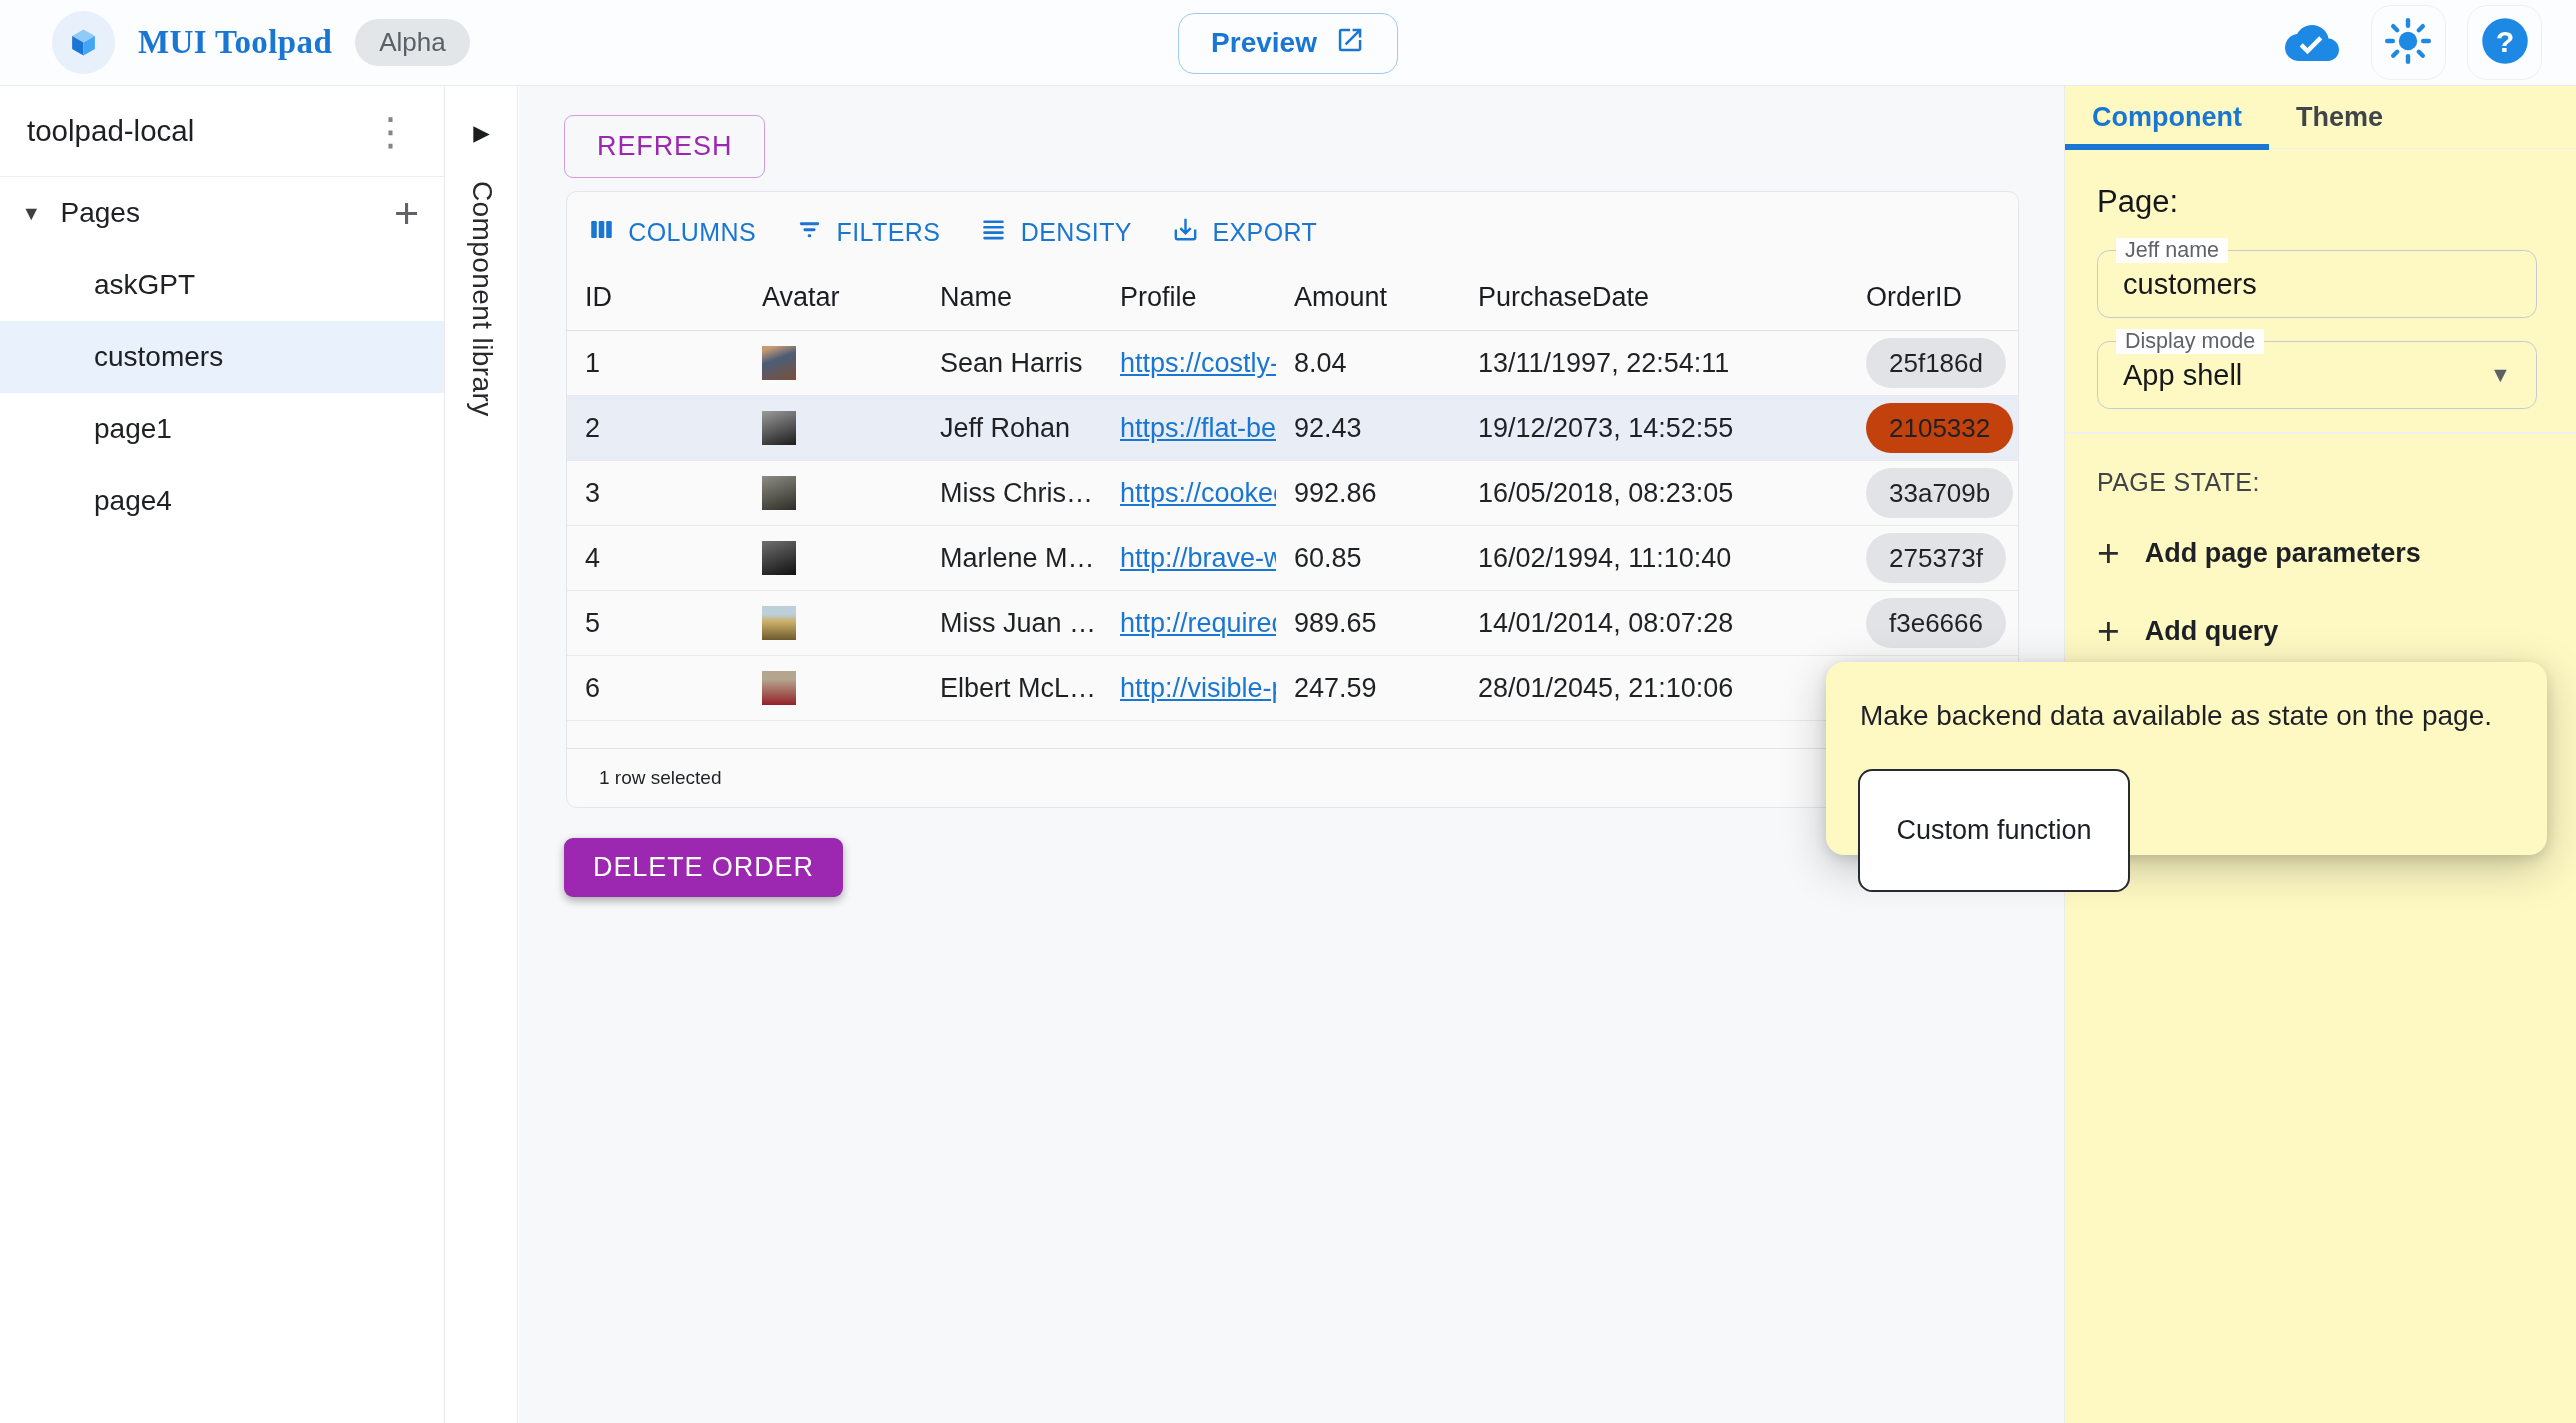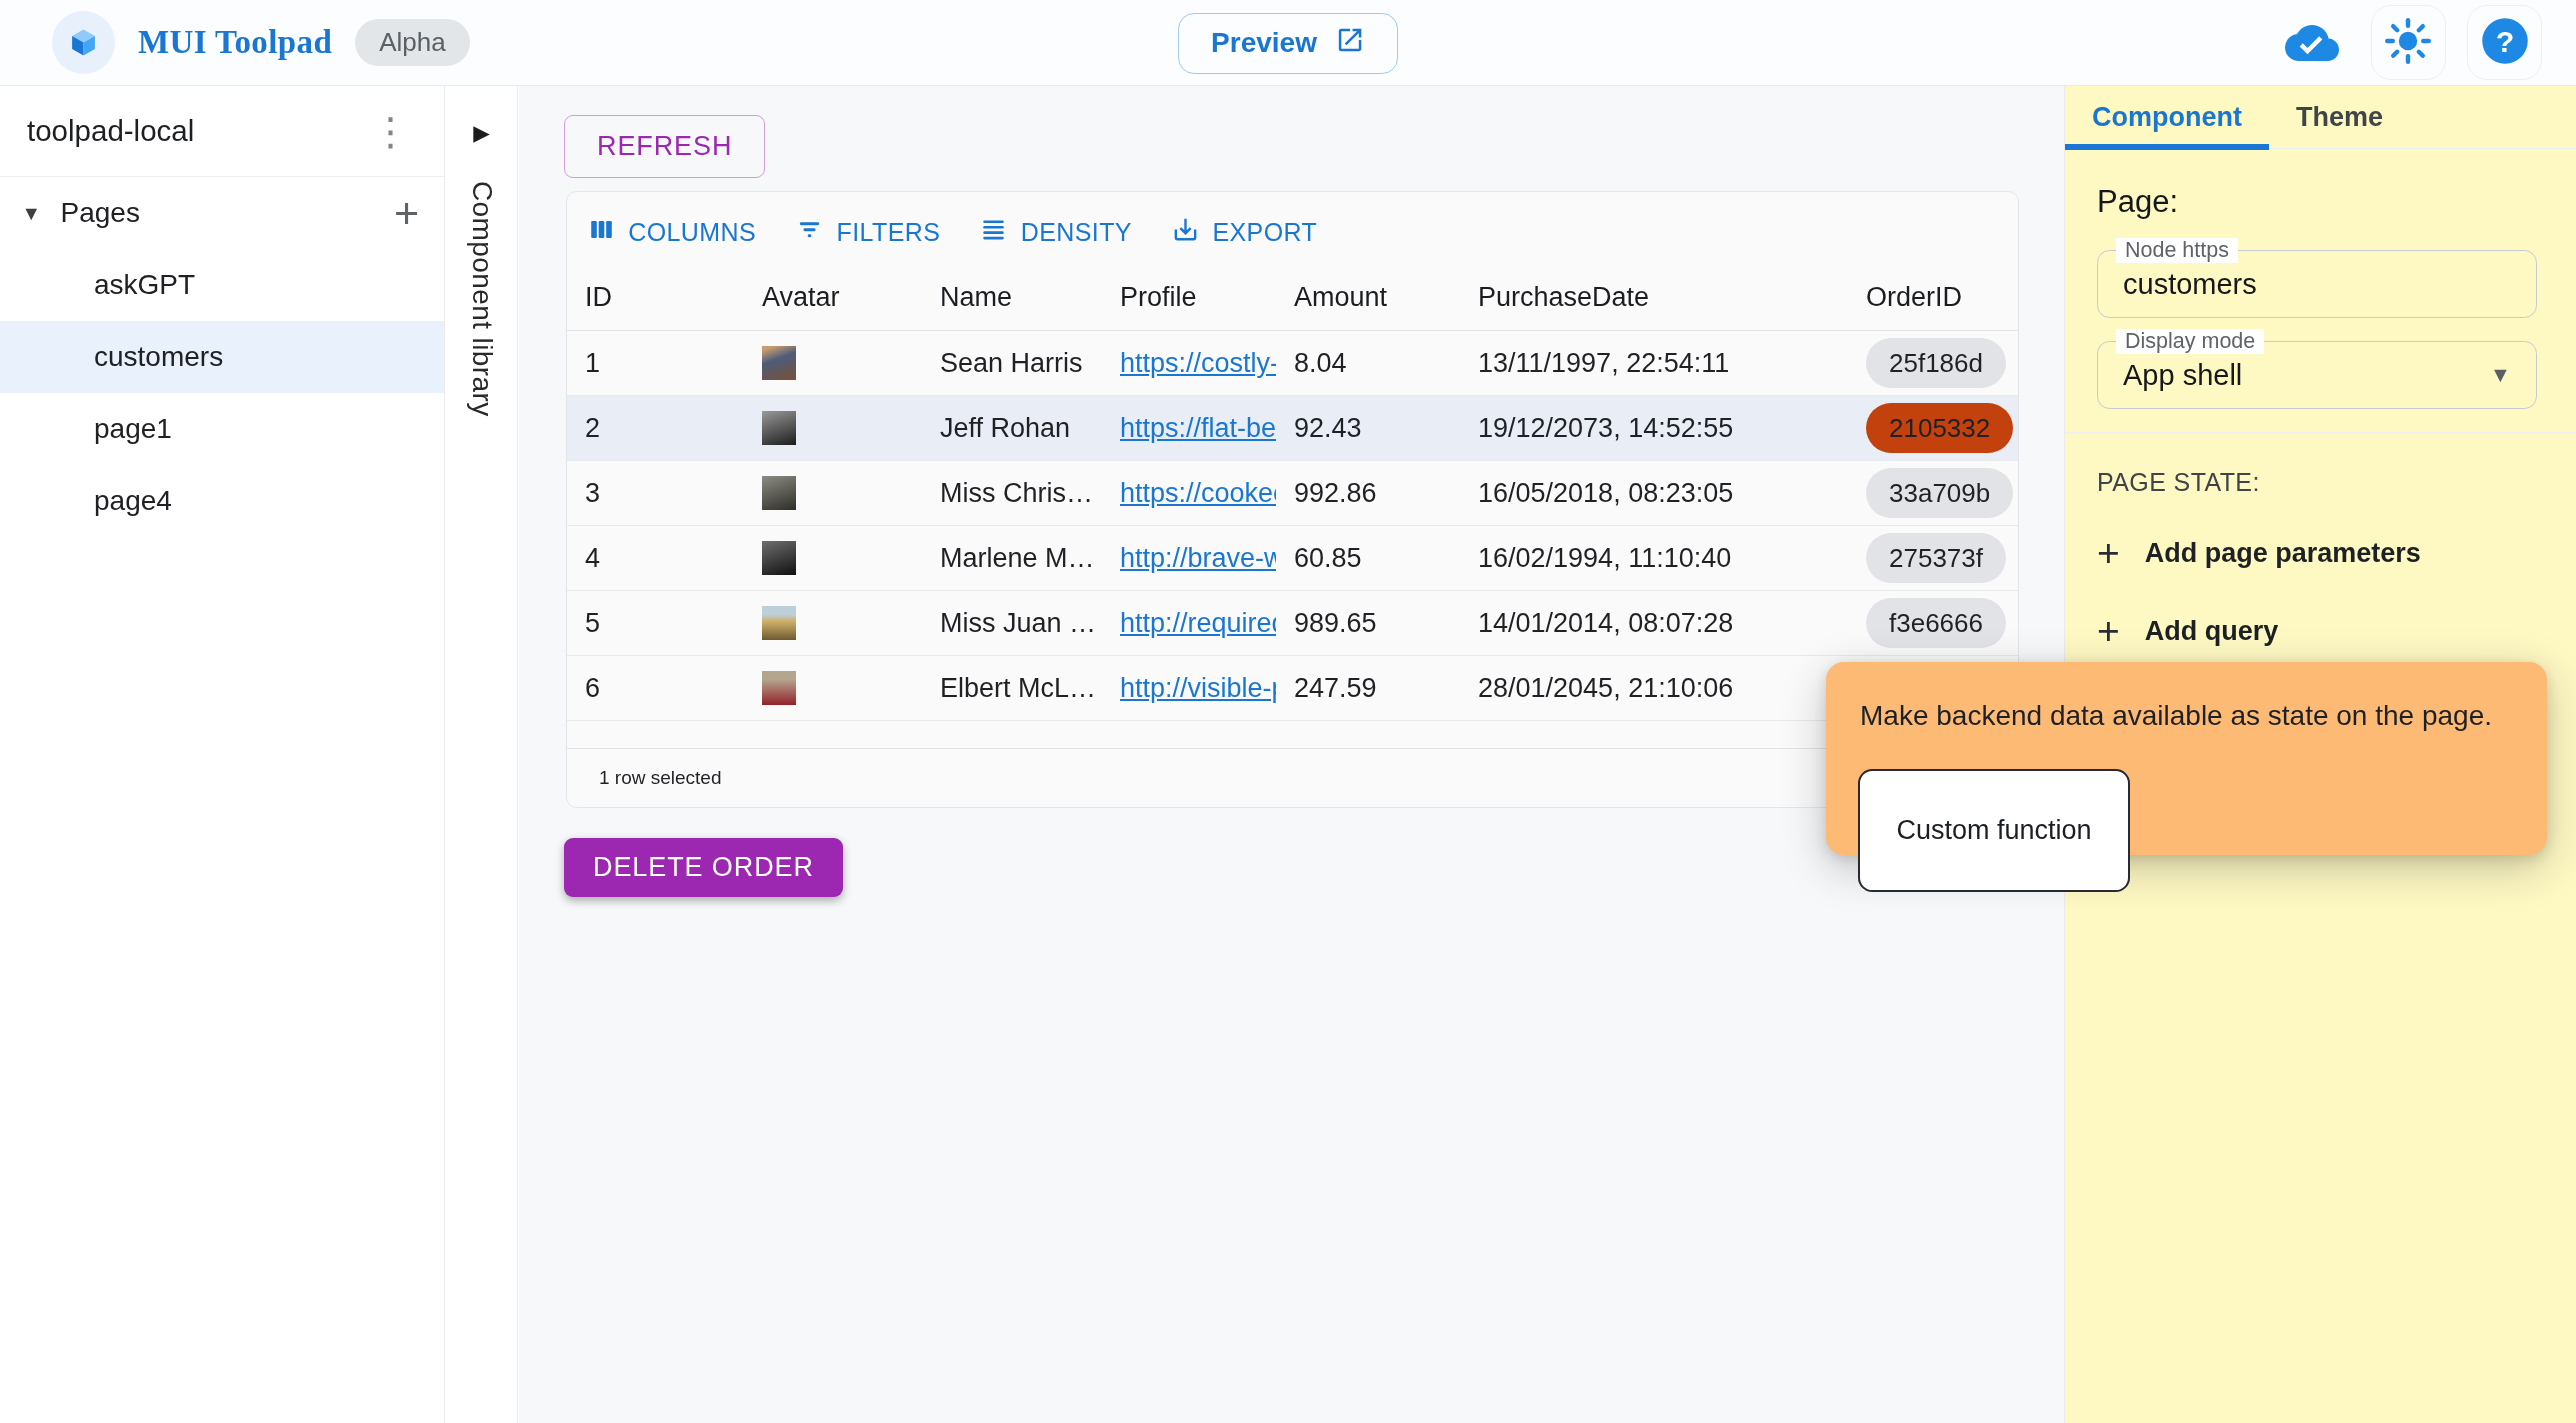--- a/index.html
+++ b/index.html
@@ -99,21 +99,21 @@
   .select-caret { font-size: 21.5px; color: #5a6066; }
   .insp-divider { height: 1.8px; background: #eef0f2; margin: 21.5px -39px 0 -32px; }
   .page-state { margin-top: 34px; font-size: 25px; color: #3f4449; letter-spacing: 0.4px; }
   .add-row { display: flex; align-items: center; gap: 25px; font-size: 27px; font-weight: bold;
     color: #1d2126; cursor: pointer; }
   .add-row.first { margin-top: 41px; }
   .add-row.second { margin-top: 47px; }
   .add-plus { font-size: 39px; font-weight: 400; color: #2a2e33; line-height: 0; }
 
   
-  .popover { position: absolute; left: 1826px; top: 662px; width: 721px; height: 193px; background: #fdba74;
+  .popover { position: absolute; left: 1826px; top: 662px; width: 721px; height: 193px; background: #fef9c3;
     border-radius: 18px; box-shadow: 0 12.5px 45px rgba(0,0,0,.22), 0 3.6px 12.5px rgba(0,0,0,.12); z-index: 20; }
   .popover-msg { position: absolute; left: 34px; top: 38px; font-size: 28px; color: #1d2125; }
   .popover-btns { position: absolute; left: 32px; top: 107px; display: flex; gap: 16px; }
   .po-btn { width: 272px; height: 123px; border: 2.7px solid #272b31; border-radius: 14.3px; background: #fff;
     font-size: 27px; color: #1b1f24; display: flex; align-items: center; justify-content: center; cursor: pointer; }
 </style>
 </head>
 <body>
 
 <div class="appbar">
@@ -351,21 +351,21 @@
 
 <div class="inspector">
   <div class="tabs">
     <div class="tab active">Component</div>
     <div class="tab">Theme</div>
   </div>
   <div class="insp-body">
     <div class="page-heading">Page:</div>
 
     <div class="field">
-      <span class="field-label">Node https</span>
+      <span class="field-label">Jeff name</span>
       <span class="field-value">customers</span>
     </div>
 
     <div class="field">
       <span class="field-label">Display mode</span>
       <span class="field-value">App shell</span>
       <span class="select-caret">▼</span>
     </div>
 
     <div class="insp-divider"></div>

